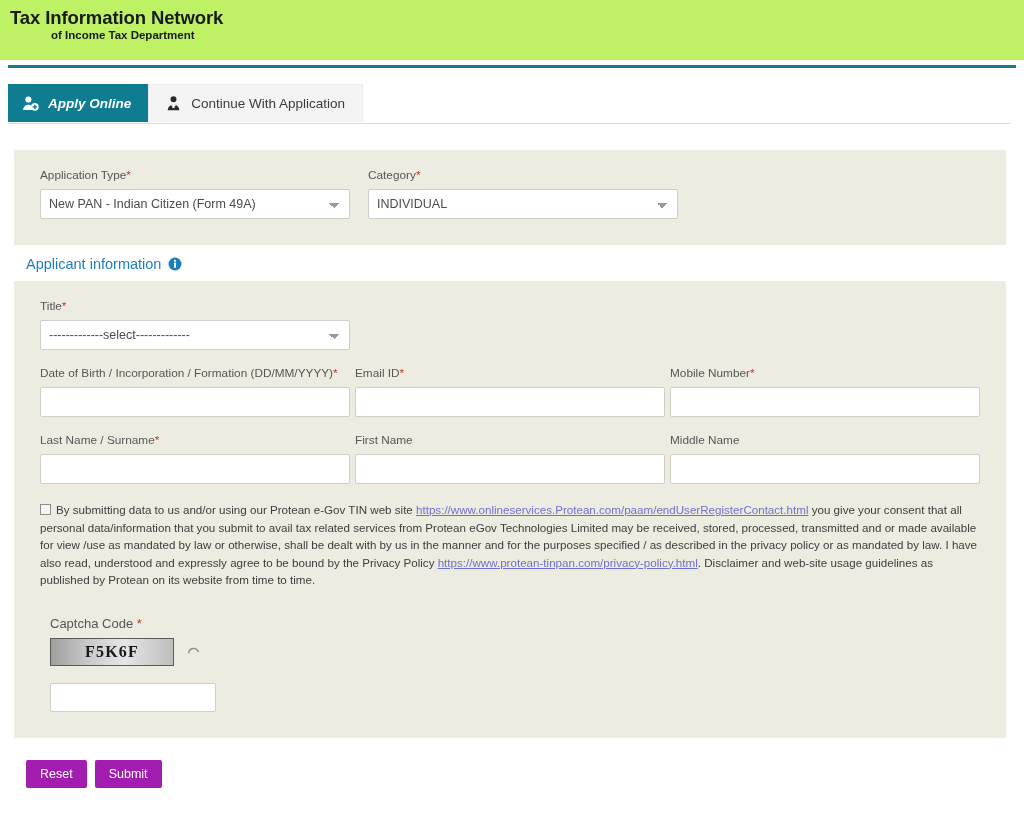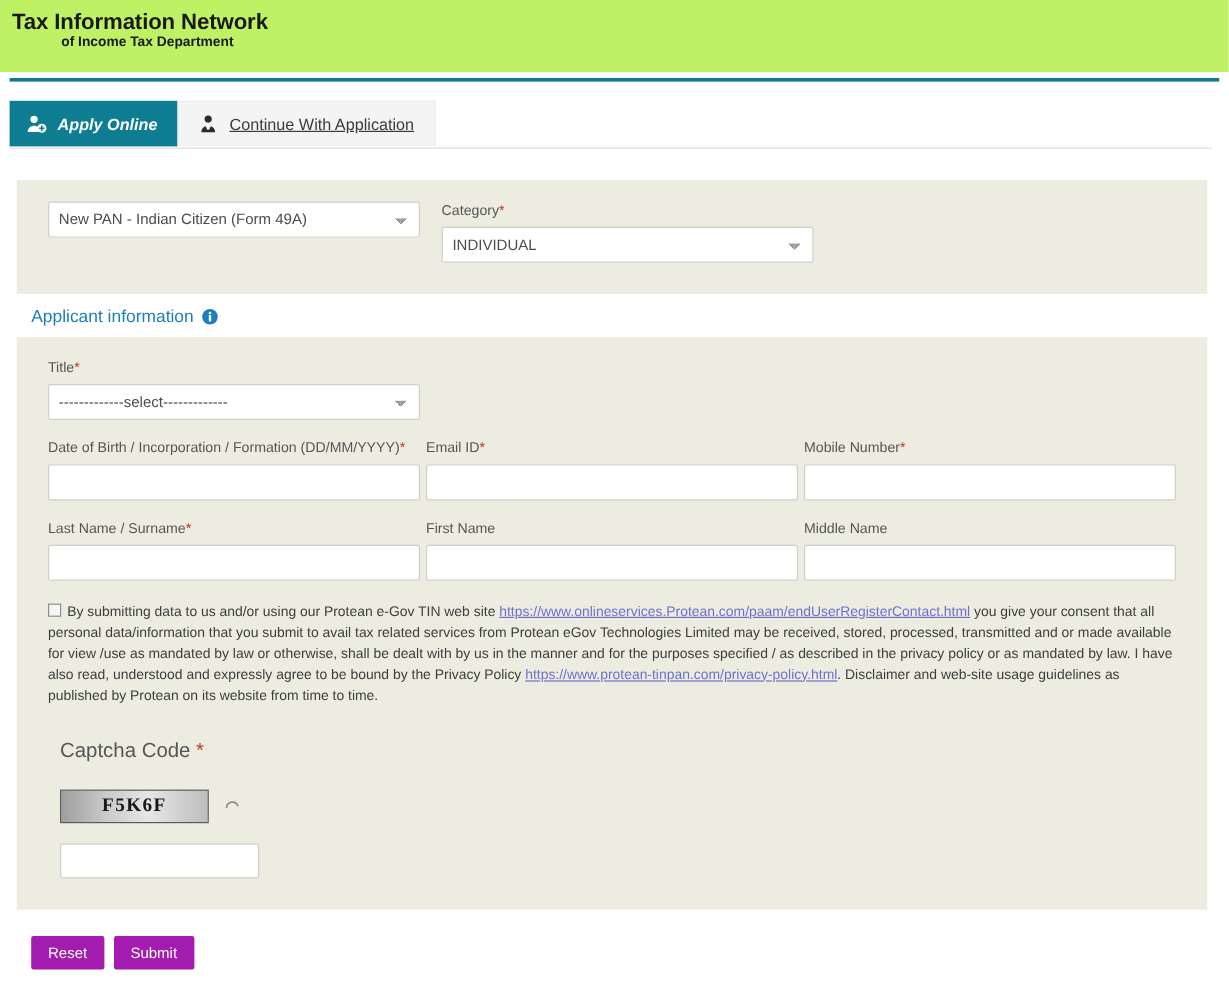--- a/index.html
+++ b/index.html
@@ -83,21 +83,20 @@
     color: #ffffff;
     font-weight: 600;
     font-style: italic;
   }
   .tab-inactive {
     background: #f4f4f4;
     color: #3b3b3b;
     border: 1px solid #ececec;
     border-bottom: none;
     padding-left: 16px;
-    text-decoration: underline;
   }
   .tab-icon { width: 17px; height: 17px; display: block; flex: 0 0 auto; }
 
   
   .panel {
     background: #edece0;
     margin: 0 18px 0 14px;
     width: 992px;
     padding: 18px 26px 20px 26px;
   }
@@ -180,23 +179,23 @@
     cursor: pointer;
   }
   .consent a {
     color: #6f6fcf;
     text-decoration: underline;
   }
 
   
   .captcha-wrap { margin-top: 27px; margin-left: 10px; }
   .captcha-label {
-    font-size: 17px;
+    font-size: 13px;
     color: #565656;
-    margin-bottom: 22px;
+    margin-bottom: 7px;
   }
   .captcha-row { display: flex; align-items: flex-start; gap: 12px; }
   .captcha-img {
     width: 124px; height: 28px;
     border: 1px solid #5a5a5a;
     background: linear-gradient(90deg, #9e9e9e 0%, #c9c9c9 30%, #e6e6e6 60%, #bdbdbd 100%);
     display: flex;
     align-items: center;
     justify-content: center;
     font-family: "Liberation Serif", serif;
@@ -265,20 +264,21 @@
       <path d="M8 7.6l2.5 2.7h-5z" fill="#ffffff"></path>
       <path d="M6.9 10.1h2.2v2.1H6.9z" fill="#ffffff"></path>
     </svg>
     <span>Continue With Application</span>
   </div>
 </div>
 
 <div class="panel panel-top">
   <div class="row">
     <div class="col">
+      <div class="field-label"><span>Application Type</span><span class="req">*</span></div>
       <select class="ctl w-appl">
         <option>New PAN - Indian Citizen (Form 49A)</option>
       </select>
     </div>
     <div class="gap-main"></div>
     <div class="col">
       <div class="field-label"><span>Category</span><span class="req">*</span></div>
       <select class="ctl w-cat">
         <option>INDIVIDUAL</option>
       </select>

